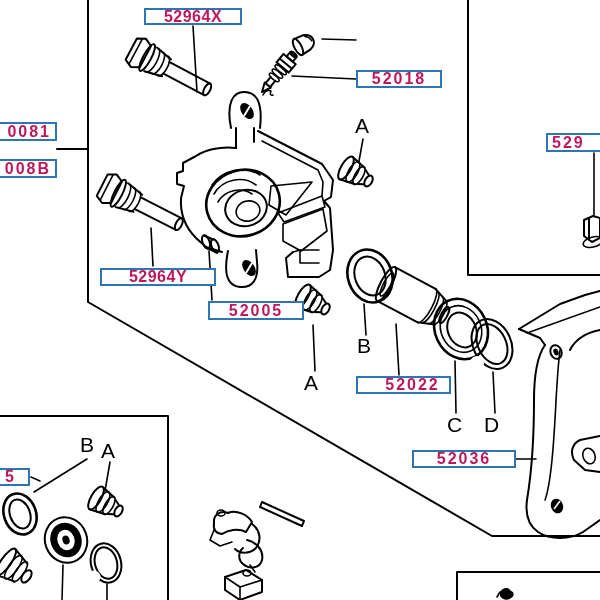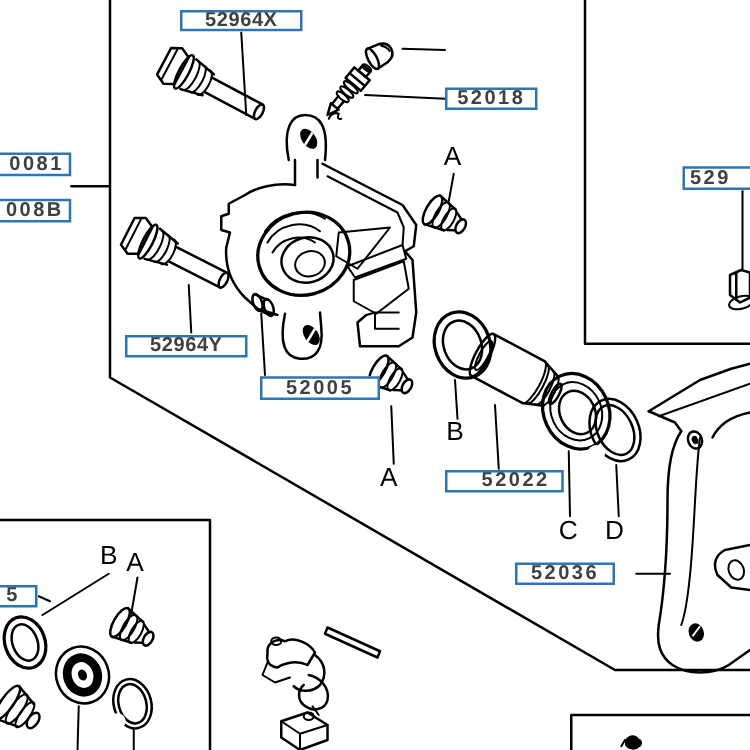--- a/index.html
+++ b/index.html
@@ -1,20 +1,20 @@
 <!DOCTYPE html>
 <html><head>
 <meta charset="utf-8">
 <style>
   html,body{margin:0;padding:0;background:#fff;}
   .stage{position:relative;width:600px;height:600px;overflow:hidden;background:#fff;
          font-family:"Liberation Sans",sans-serif;}
   .stage svg{position:absolute;left:0;top:0;}
   .part-label{position:absolute;box-sizing:border-box;border:2px solid #2e75b6;background:#fff;
-    color:#404040;font-weight:bold;font-size:16px;letter-spacing:2px;white-space:nowrap;
+    color:#be185d;font-weight:bold;font-size:16px;letter-spacing:2px;white-space:nowrap;
     display:flex;align-items:center;justify-content:center;
     font-family:"Liberation Sans",sans-serif;z-index:5;}
   .part-label.six{letter-spacing:0.5px;}
   .callout{position:absolute;color:#000;font-size:21px;line-height:1;z-index:4;
     font-family:"Liberation Sans",sans-serif;}
   .ln{stroke:#000;fill:none;stroke-width:2;stroke-linecap:round;stroke-linejoin:round;}
   .thin{stroke-width:1.6;}
   .thick{stroke-width:2.6;}
 </style>
 </head>
@@ -221,27 +221,27 @@
     <ellipse class="ln thin" cx="593" cy="242" rx="10" ry="5" transform="rotate(-15 593 242)"></ellipse>
   </g>
 
   <g>
     <path d="M500,592 C503,587 509,587 511,591 C515,592 514,597 511,598 C508,601 502,600 500,596 Z" fill="#000"></path>
     <path class="ln thin" d="M497,597 L500,592"></path>
   </g>
 </svg>
 
 <div class="part-label six" style="left:144px;top:8px;width:98px;height:17px;">52964X</div>
-<div class="part-label" style="left:356px;top:70px;width:74px;height:18px;">52018</div>
+<div class="part-label" style="left:356px;top:70px;width:86px;height:18px;">52018</div>
 <div class="part-label" style="left:-45px;top:122px;width:102px;height:19px;justify-content:flex-end;padding-right:4px;">0081</div>
 <div class="part-label" style="left:-45px;top:159px;width:102px;height:19px;justify-content:flex-end;padding-right:4px;">008B</div>
-<div class="part-label six" style="left:100px;top:268px;width:98px;height:18px;">52964Y</div>
+<div class="part-label six" style="left:100px;top:268px;width:116px;height:18px;">52964Y</div>
 <div class="part-label" style="left:166px;top:301px;width:96px;height:19px;margin-left:42px;">52005</div>
 <div class="part-label" style="left:356px;top:376px;width:95px;height:18px;padding-left:18px;">52022</div>
-<div class="part-label" style="left:412px;top:450px;width:80px;height:18px;">52036</div>
+<div class="part-label" style="left:412px;top:450px;width:104px;height:18px;">52036</div>
 <div class="part-label" style="left:546px;top:133px;width:80px;height:19px;justify-content:flex-start;padding-left:4px;">529</div>
 <div class="part-label" style="left:-66px;top:468px;width:96px;height:18px;justify-content:flex-end;padding-right:12px;">5</div>
 
 <span class="callout" style="left:355px;top:115px;">A</span>
 <span class="callout" style="left:357px;top:335px;">B</span>
 <span class="callout" style="left:304px;top:372px;">A</span>
 <span class="callout" style="left:447px;top:414px;">C</span>
 <span class="callout" style="left:484px;top:414px;">D</span>
 <span class="callout" style="left:80px;top:434px;">B</span>
 <span class="callout" style="left:101px;top:440px;">A</span>

